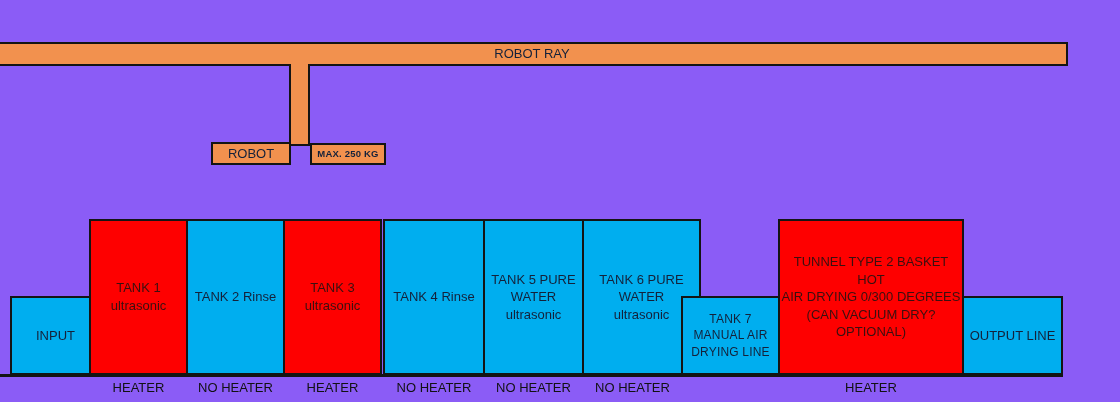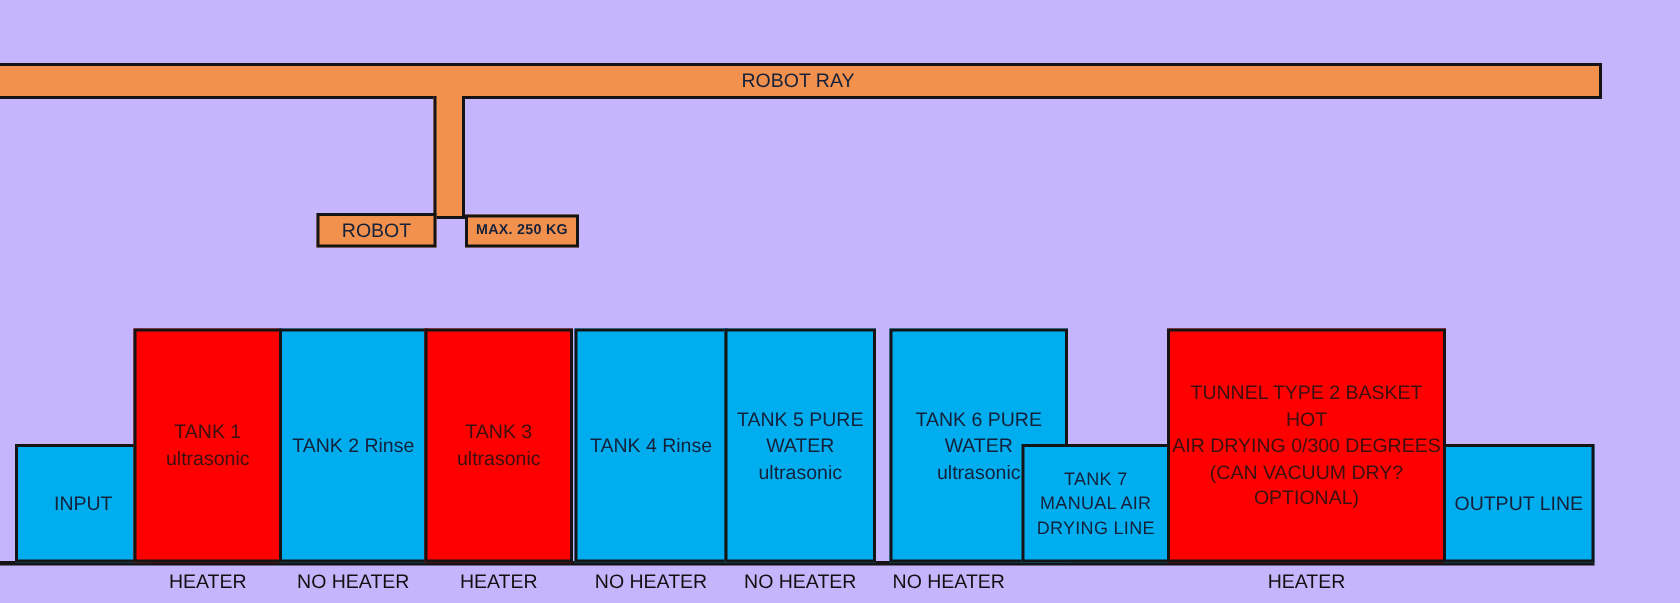--- a/index.html
+++ b/index.html
@@ -4,21 +4,21 @@
 <style>
   html, body {
     margin: 0;
     padding: 0;
     background: #ffffff;
   }
   #canvas {
     position: relative;
     width: 1120px;
     height: 402px;
-    background: #c4b5fd;
+    background: #8b5cf6;
     font-family: "Liberation Sans", sans-serif;
     overflow: hidden;
   }
   .box {
     position: absolute;
     box-sizing: border-box;
     border: 2px solid #141414;
     display: flex;
     flex-direction: column;
     align-items: center;
@@ -119,21 +119,21 @@
   <div class="box blue" style="left:383px; top:219px; width:102px; height:156px;">
     <span class="title">TANK 4 Rinse</span>
   </div>
 
   <div class="box blue" style="left:483px; top:219px; width:101px; height:156px;">
     <span class="title">TANK 5 PURE</span>
     <span class="title">WATER</span>
     <span class="sub">ultrasonic</span>
   </div>
 
-  <div class="box blue" style="left:582px; top:219px; width:119px; height:156px;margin-left:11px;">
+  <div class="box blue" style="left:582px; top:219px; width:119px; height:156px;">
     <span class="title">TANK 6 PURE</span>
     <span class="title">WATER</span>
     <span class="sub">ultrasonic</span>
   </div>
 
   <div class="box blue" style="left:681px; top:296px; width:99px; height:79px;">
     <span class="small">TANK 7 MANUAL AIR</span>
     <span class="small">DRYING LINE</span>
   </div>
 

